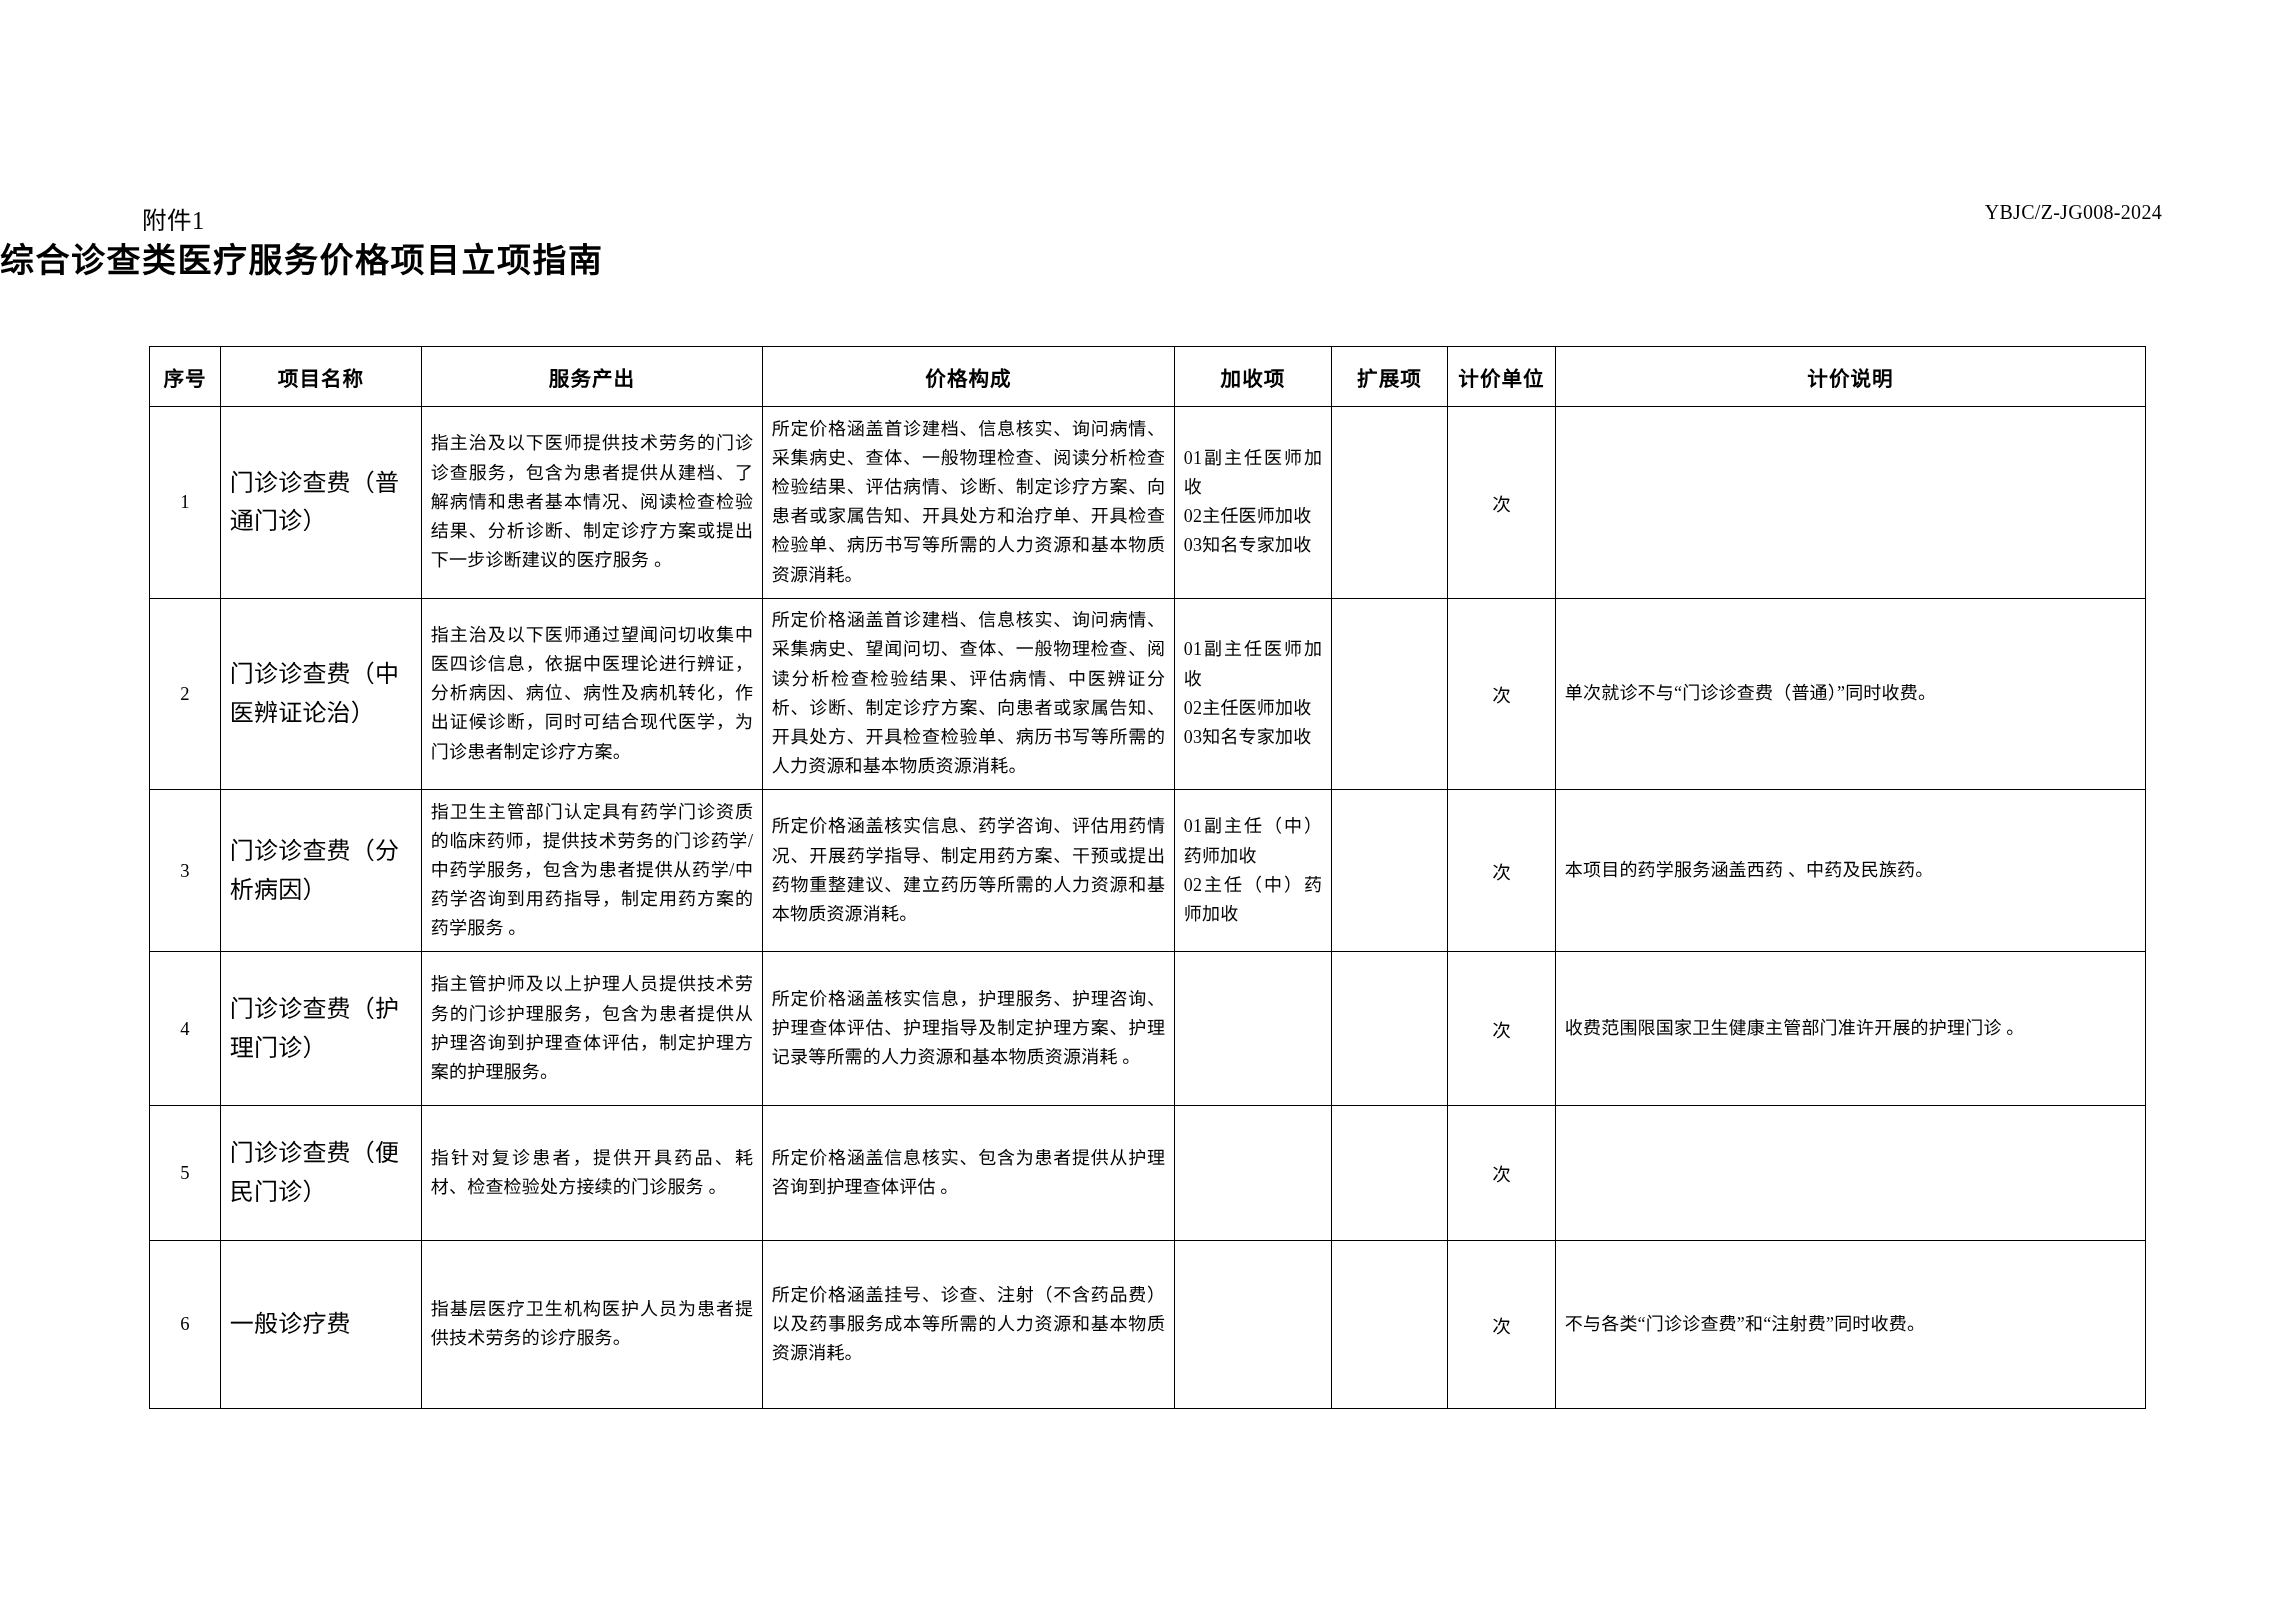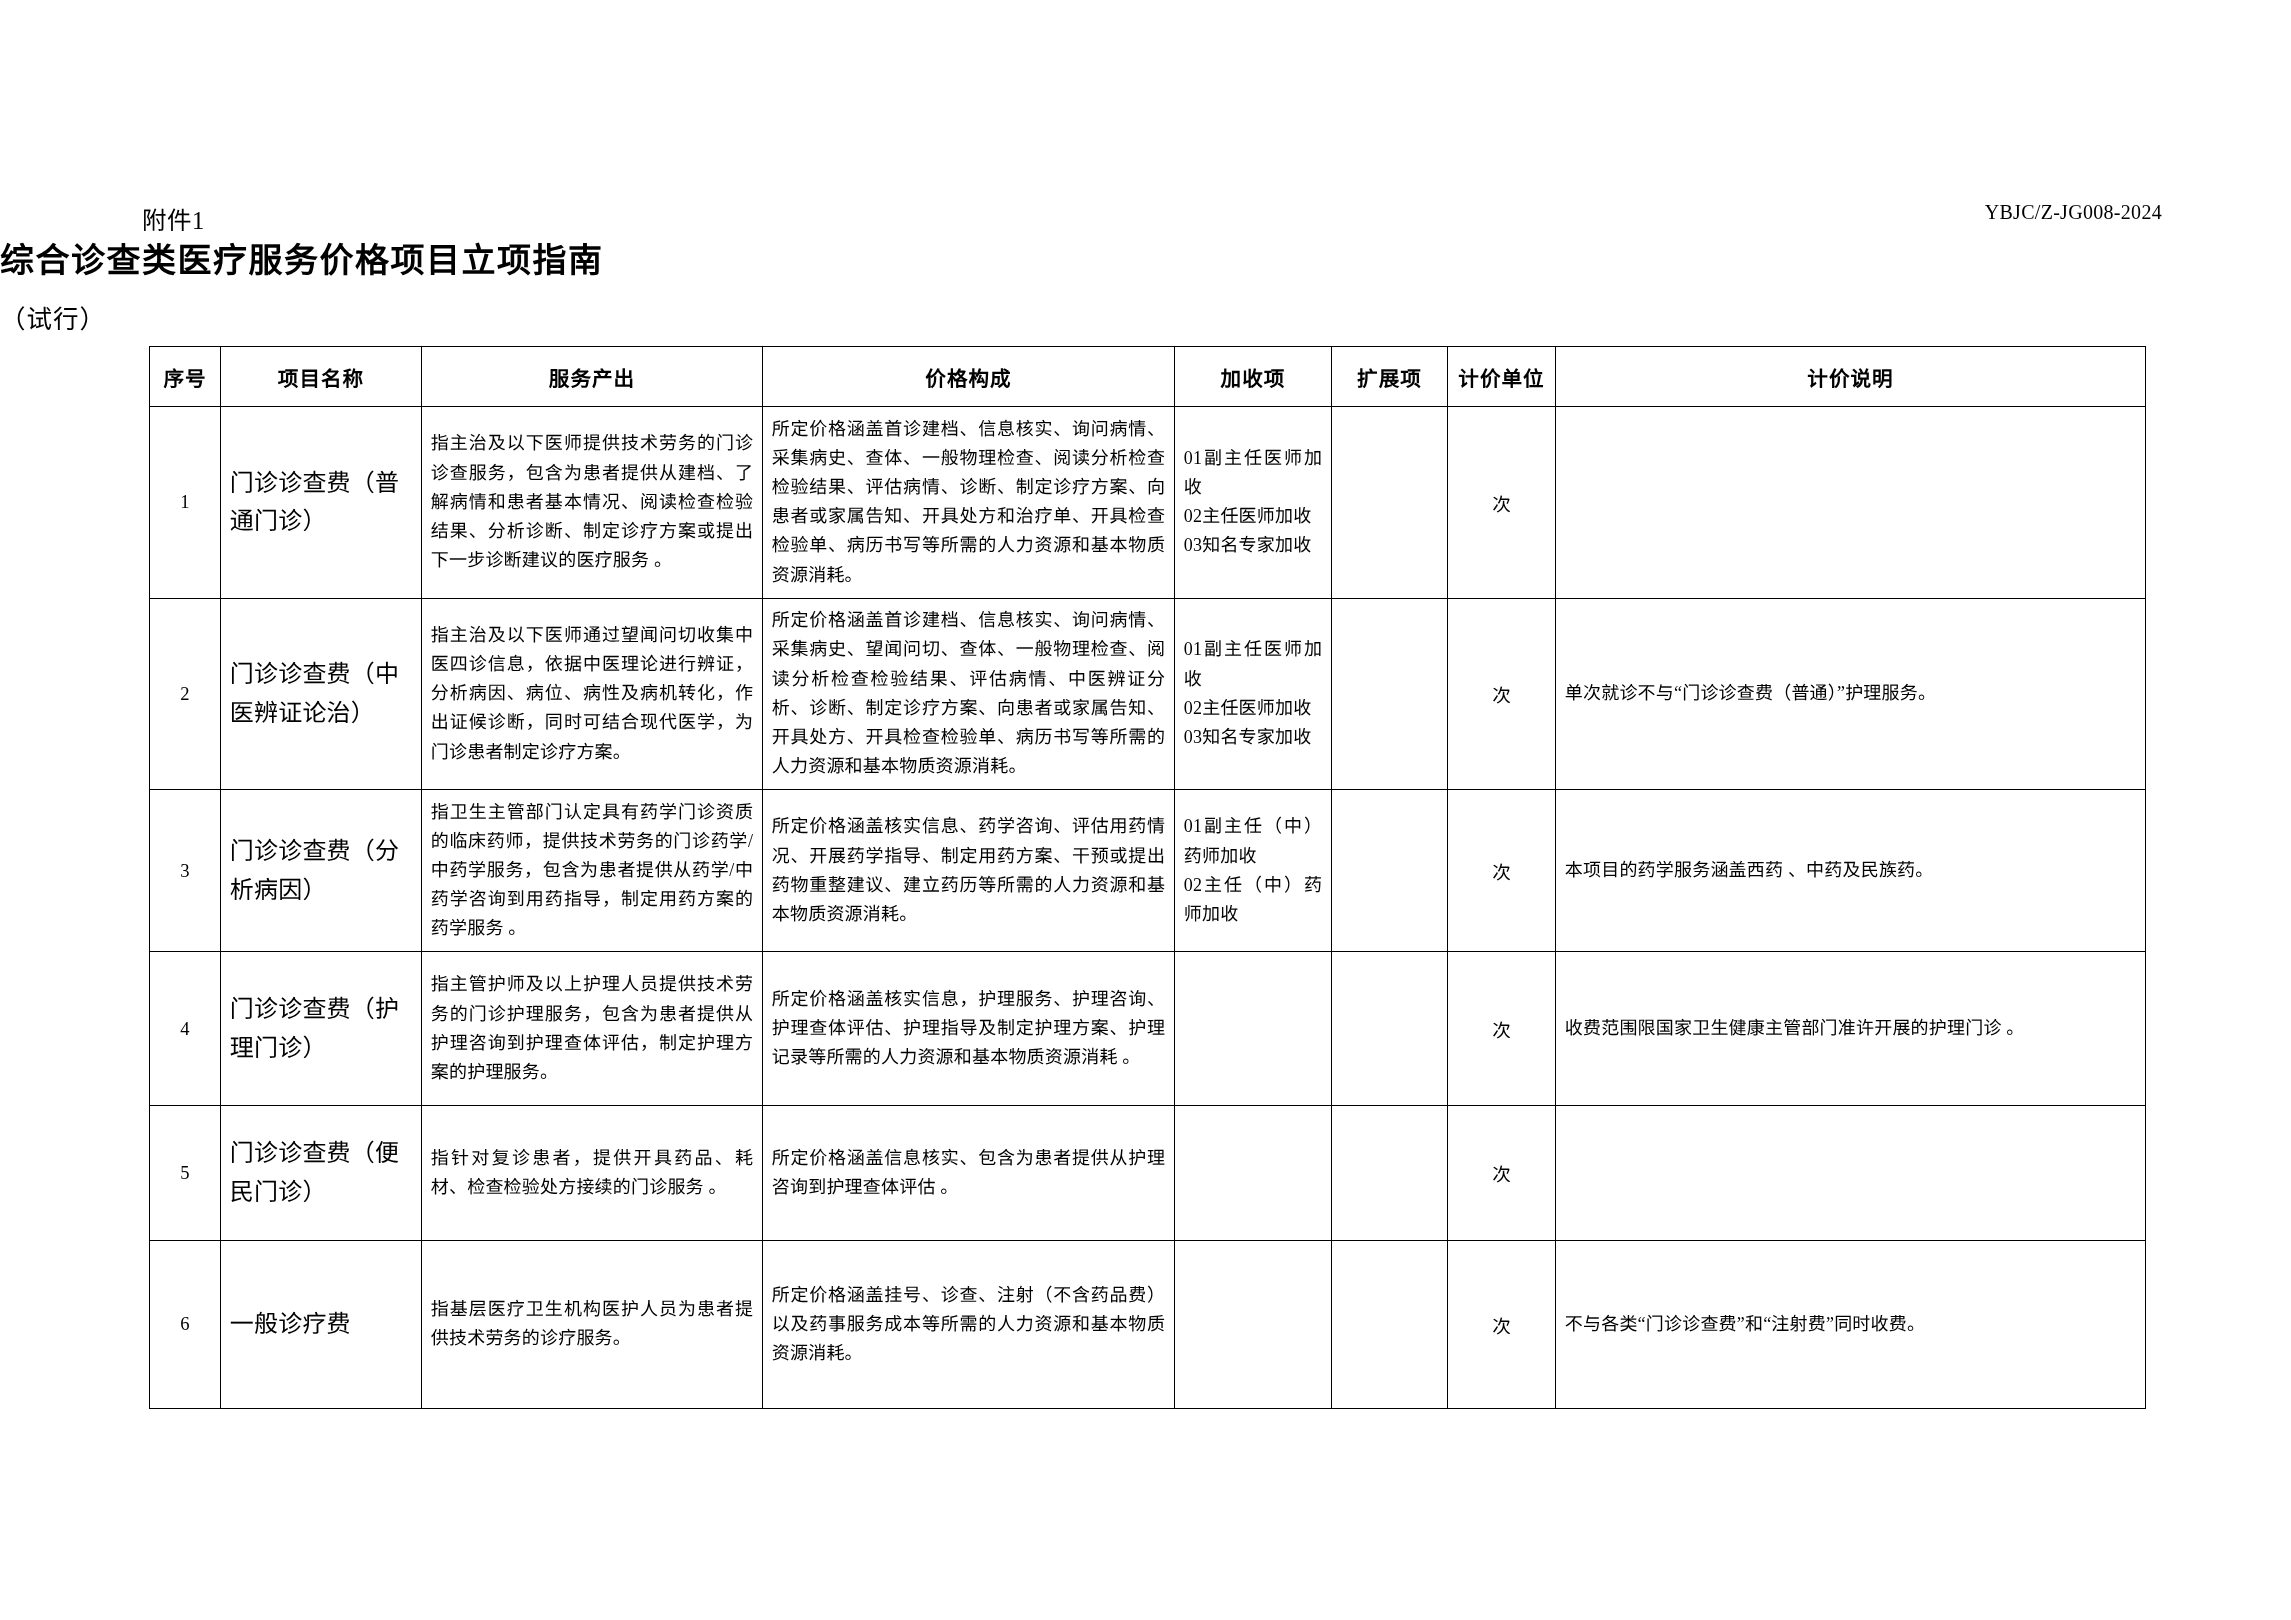--- a/index.html
+++ b/index.html
@@ -129,21 +129,20 @@
 
 <div class="page">
 
   <div class="header-row">
     <div class="attach-label">附件1</div>
     <div class="doc-code">YBJC/Z-JG008-2024</div>
   </div>
 
   <div class="title-block">
     <div class="doc-title">综合诊查类医疗服务价格项目立项指南</div>
-    <div class="doc-subtitle">（试行）</div>
   </div>
 
   <table class="main-table">
     <colgroup>
       <col class="c-idx">
         <col class="c-name">
         <col class="c-out">
         <col class="c-price">
       <col class="c-extra">
         <col class="c-expand">
@@ -178,21 +177,21 @@
       <tr class="row-2">
         <td class="cell-idx">2</td>
         <td class="cell-name">门诊诊查费（中医辨证论治）</td>
         <td class="cell-text cell-top">指主治及以下医师通过望闻问切收集中医四诊信息，依据中医理论进行辨证，分析病因、病位、病性及病机转化，作出证候诊断，同时可结合现代医学，为门诊患者制定诊疗方案。</td>
         <td class="cell-text cell-top">所定价格涵盖首诊建档、信息核实、询问病情、采集病史、望闻问切、查体、一般物理检查、阅读分析检查检验结果、评估病情、中医辨证分析、诊断、制定诊疗方案、向患者或家属告知、开具处方、开具检查检验单、病历书写等所需的人力资源和基本物质资源消耗。</td>
         <td class="cell-text cell-top" style="white-space:pre-line">01副主任医师加收
 02主任医师加收
 03知名专家加收</td>
         <td class="cell-text"></td>
         <td class="cell-unit">次</td>
-        <td class="cell-text">单次就诊不与“门诊诊查费（普通）”护理服务。</td>
+        <td class="cell-text">单次就诊不与“门诊诊查费（普通）”同时收费。</td>
       </tr>
       <tr class="row-3">
         <td class="cell-idx">3</td>
         <td class="cell-name">门诊诊查费（分析病因）</td>
         <td class="cell-text cell-top">指卫生主管部门认定具有药学门诊资质的临床药师，提供技术劳务的门诊药学/中药学服务，包含为患者提供从药学/中药学咨询到用药指导，制定用药方案的药学服务 。</td>
         <td class="cell-text cell-top">所定价格涵盖核实信息、药学咨询、评估用药情况、开展药学指导、制定用药方案、干预或提出药物重整建议、建立药历等所需的人力资源和基本物质资源消耗。</td>
         <td class="cell-text cell-top" style="white-space:pre-line">01副主任（中）药师加收
 02主任（中）药师加收</td>
         <td class="cell-text"></td>
         <td class="cell-unit">次</td>

